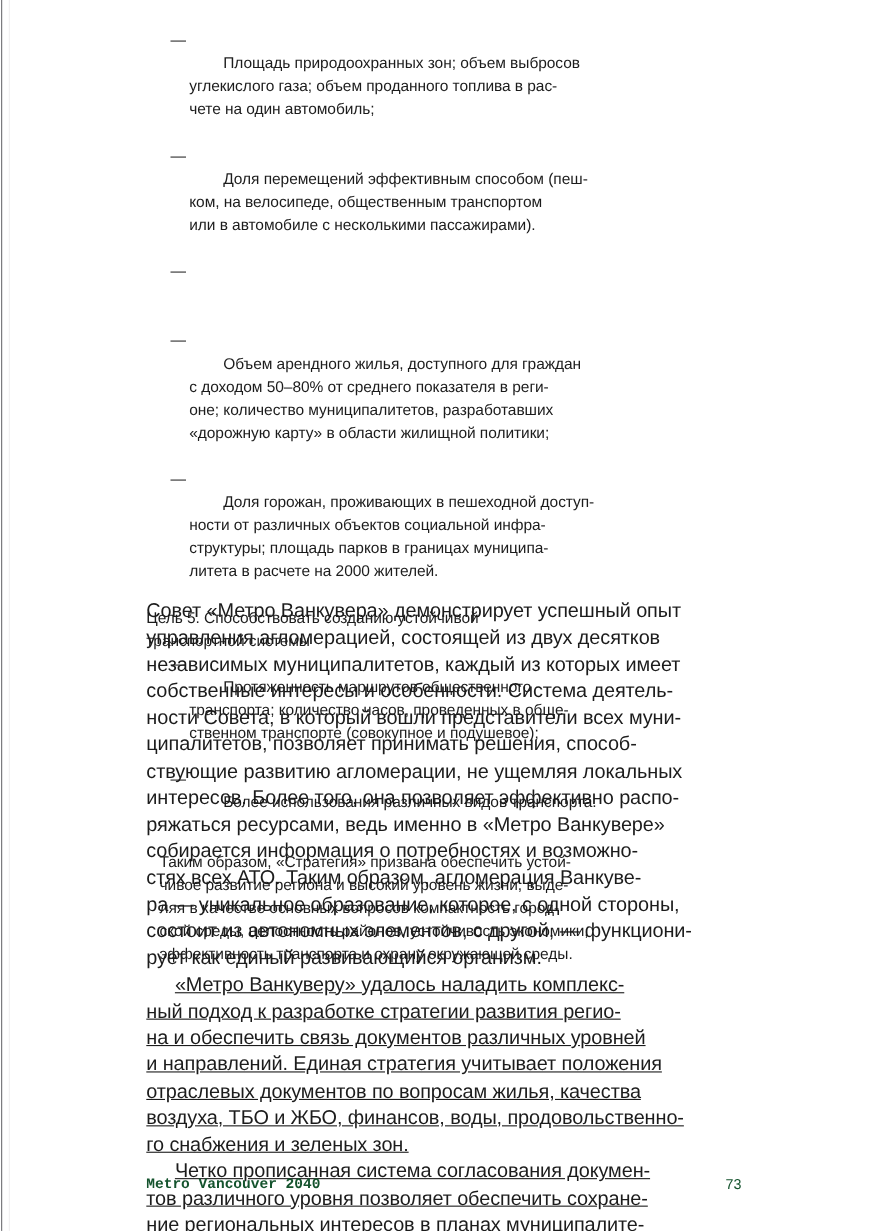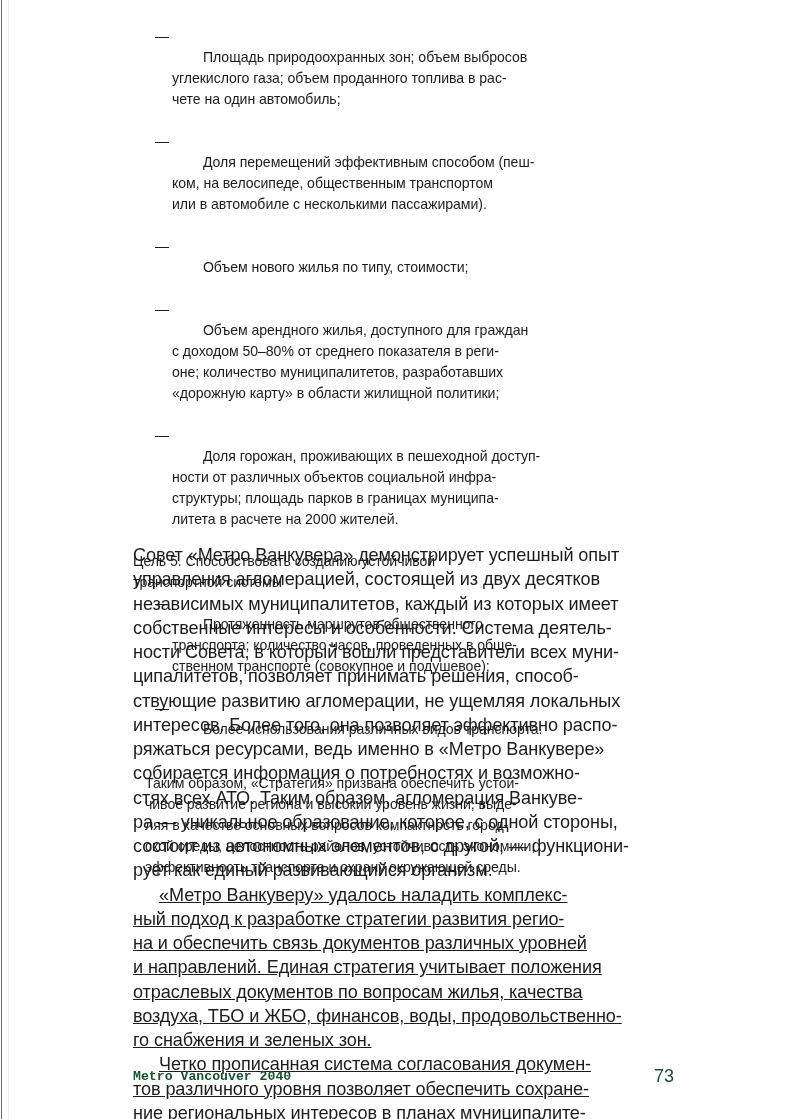--- a/index.html
+++ b/index.html
@@ -102,21 +102,21 @@
     font-size: 13.2px;
     font-weight: 700;
     color: #14532d;
     display: flex;
     align-items: center;
     justify-content: space-between;
     letter-spacing: 0px;
   }
   .footer .f-right {
     font-weight: 400;
-    font-size: 18px;
+    font-size: 13px;
     font-family: "Liberation Sans", "DejaVu Sans", sans-serif;
     transform: translateX(-7px);
   }
 </style>
 </head>
 <body>
 
 <div class="page">
 
   <div class="page-edge-left"></div>
@@ -133,21 +133,21 @@
       <li>
         <span class="dash">—</span><span>Доля перемещений эффективным способом (пеш-
 ком, на велосипеде, общественным транспортом
 или в автомобиле с несколькими пассажирами).</span>
       </li>
     </ul>
 
 
     <ul class="dash-list">
       <li>
-        <span class="dash">—</span><span>Объем нового жилья по типу, стоимости;</span>
+        <span class="dash">—</span>
       </li>
       <li>
         <span class="dash">—</span><span>Объем арендного жилья, доступного для граждан
 с доходом 50–80% от среднего показателя в реги-
 оне; количество муниципалитетов, разработавших
 «дорожную карту» в области жилищной политики;</span>
       </li>
       <li>
         <span class="dash">—</span><span>Доля горожан, проживающих в пешеходной доступ-
 ности от различных объектов социальной инфра-

